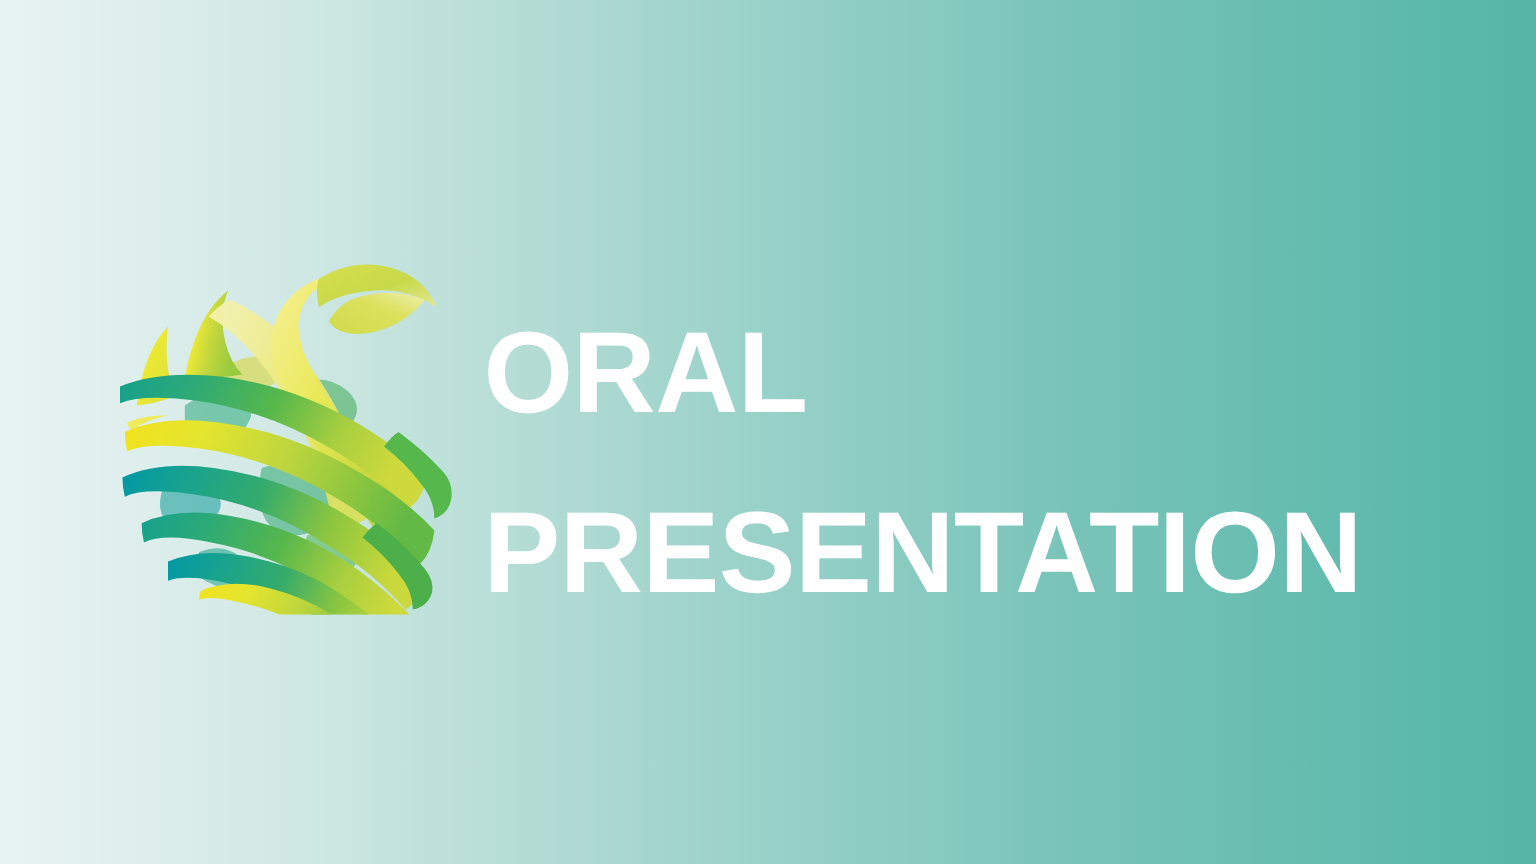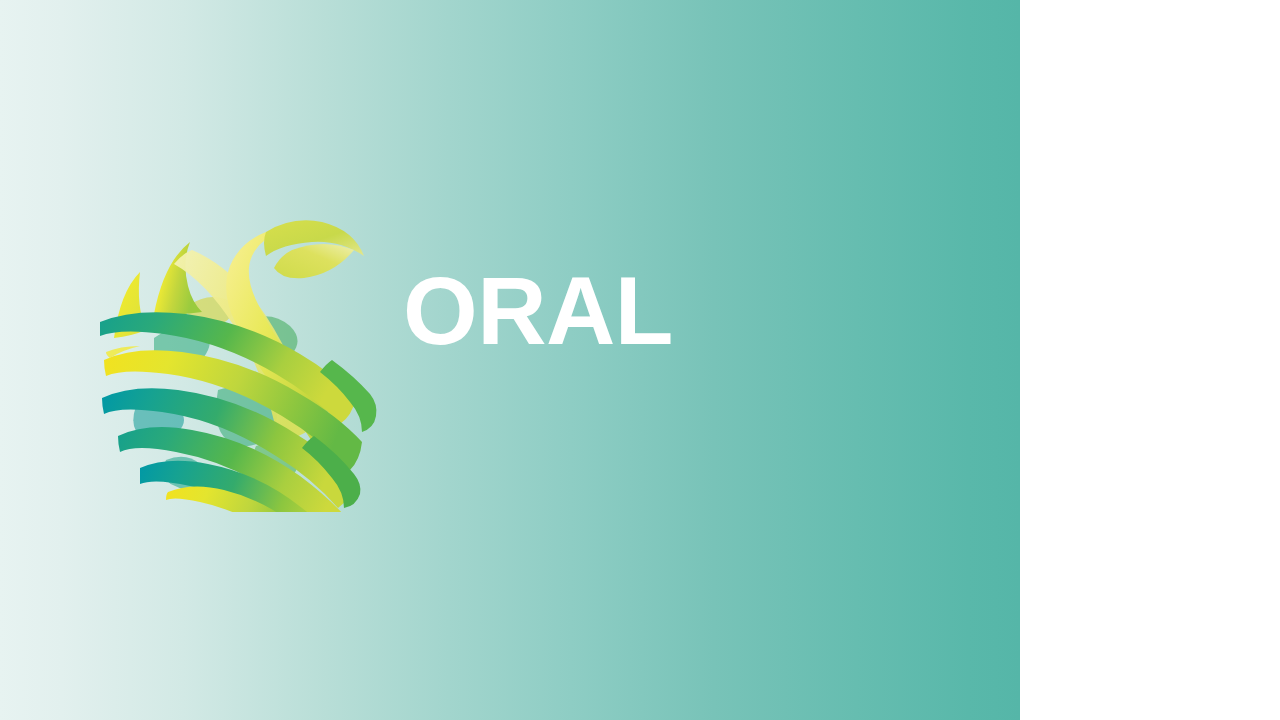--- a/index.html
+++ b/index.html
@@ -3,21 +3,21 @@
 <meta charset="utf-8">
 <title>Oral Presentation Slide</title>
 <style>
   html, body {
     margin: 0;
     padding: 0;
     background: #ffffff;
   }
   #slide {
     position: relative;
-    width: 1020px;
+    width: 1280px;
     height: 720px;
     overflow: hidden;
     font-family: "Liberation Sans", sans-serif;
     background: linear-gradient(to right,
         #e7f3f1 0%,
         #e2f0ee 6%,
         #d2e9e5 18%,
         #b8ded7 32%,
         #a2d5cd 44%,
         #8ecdc4 56%,
@@ -164,15 +164,16 @@
         <path d="M196 40 q32 -12 62 0 q-20 24 -50 28 q-22 2 -30 -10 q6 -12 18 -18 z" fill="url(#gLeafIn)"></path>
 
         <path d="M10 142 q14 -6 34 -6 q-18 4 -30 12 q-4 -3 -4 -6 z" fill="#f3ea35" opacity="0.8"></path>
 
       </g>
     </svg>
   </div>
 
   <div id="titleblock">
     <span class="title-line">ORAL</span>
+    <span class="title-line">PRESENTATION</span>
   </div>
 
 </div>
 
 </body></html>

